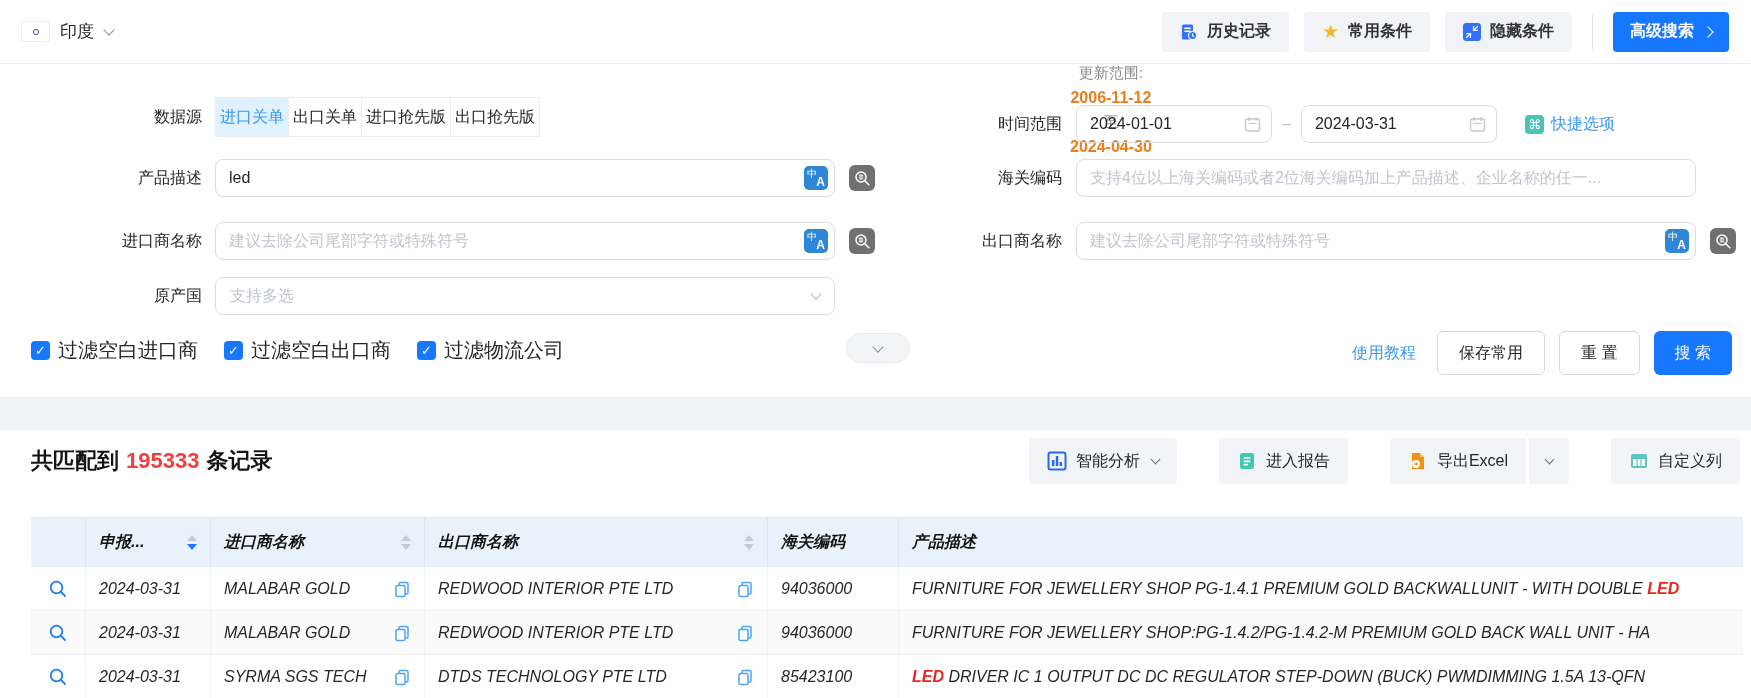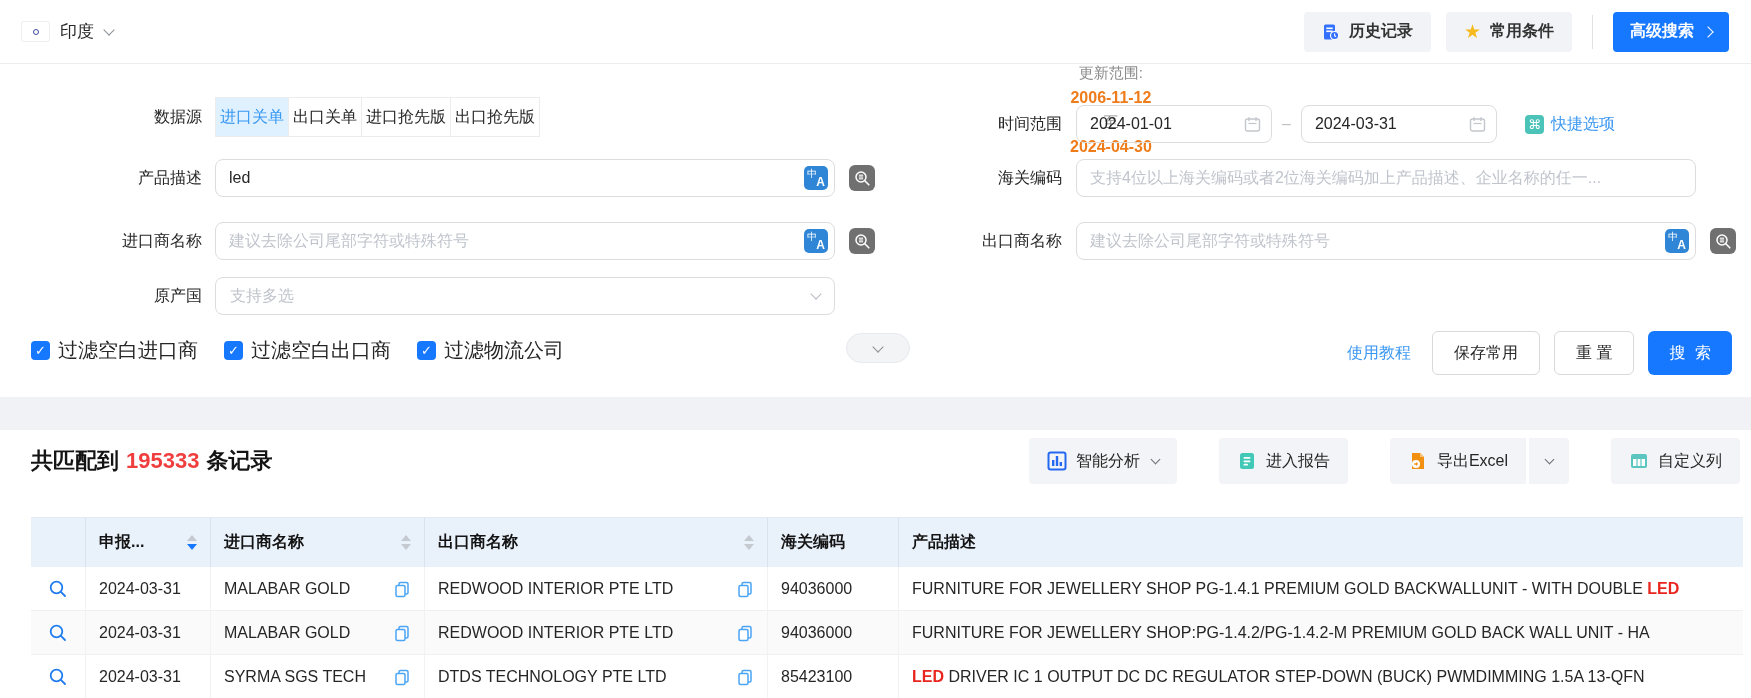--- a/index.html
+++ b/index.html
@@ -64,39 +64,39 @@
   .cb-item { display:flex; align-items:center; cursor:pointer; }
   .cb { width:19px; height:19px; background:#1677ff; border-radius:4px; color:#fff; font-size:13px; display:flex; align-items:center; justify-content:center; margin-right:8px; }
   .cb-label { font-size:20px; color:#262626; }
 
   .collapse-pill { position:absolute; top:269px; left:846px; width:64px; height:30px; background:#f3f4f6; border:1px solid #e8eaed; border-radius:16px; display:flex; align-items:center; justify-content:center; cursor:pointer; }
   .collapse-pill .chv { margin-top:-3px; }
 
   .filter-actions { position:absolute; top:267px; right:19px; display:flex; align-items:center; gap:14px; height:44px; }
   .link { color:#3a97f2; font-size:16px; cursor:pointer; margin-right:7px; }
   .btn-outline { height:44px; padding:0 21px; border:1px solid #d9d9d9; border-radius:6px; background:#fff; font-size:16px; color:#262626; display:flex; align-items:center; cursor:pointer; }
-  .btn-search { height:44px; padding:0 21px; border-radius:6px; background:#1677ff; color:#fff; font-size:16px; display:flex; align-items:center; cursor:pointer;font-family:Liberation Mono, monospace; }
+  .btn-search { height:44px; padding:0 21px; border-radius:6px; background:#1677ff; color:#fff; font-size:16px; display:flex; align-items:center; cursor:pointer; }
 
   .band { position:absolute; top:397px; left:0; right:0; height:33px; background:#f0f2f5; }
 
   
   .results { position:absolute; top:430px; left:0; right:0; bottom:0; background:#fff; overflow:hidden; }
   .results-head { position:absolute; top:0; left:31px; right:11px; height:62px; display:flex; align-items:center; justify-content:space-between; }
   .summary { font-size:22px; font-weight:bold; color:#141414; }
   .summary .count { color:#f03e3e; margin:0 7px; }
   .actions { display:flex; align-items:center; gap:42px; }
   .act-btn { height:46px; background:#f2f4f7; border-radius:4px; padding:0 18px; display:flex; align-items:center; gap:9px; font-size:16px; color:#262626; cursor:pointer; }
   .act-btn .chv { width:7px; height:7px; border-color:#6a6f76; margin-left:3px; }
   .split { display:flex; align-items:center; gap:3px; }
   .split .seg-main { border-radius:4px 0 0 4px; }
   .seg-arrow { width:40px; height:46px; background:#f2f4f7; border-radius:0 4px 4px 0; display:flex; align-items:center; justify-content:center; cursor:pointer; }
   .seg-arrow .chv { width:7px; height:7px; border-color:#6a6f76; margin-top:-3px; }
 
   
-  .table { position:absolute; top:87px; left:31px; right:8px; }
+  .table { position:absolute; top:87px; left:31px; right:8px;font-style:italic; }
   .thead { display:grid; grid-template-columns:55px 125px 214px 343px 131px 1fr; height:50px; background:#e9f1fb; border-top:1px solid #e3eaf5; align-items:stretch; }
   .th { display:flex; align-items:center; justify-content:space-between; padding:0 13px; font-size:16px; font-weight:bold; color:#141414; border-right:1px solid #d9e3f0; overflow:hidden; white-space:nowrap; }
   .th:last-child { border-right:none; }
   .sort { display:flex; flex-direction:column; gap:3px; margin-left:8px; flex:none; cursor:pointer; }
   .car { width:0; height:0; border-left:5px solid transparent; border-right:5px solid transparent; }
   .car.up { border-bottom:6px solid #c5c9d0; }
   .car.down { border-top:6px solid #c5c9d0; }
   .car.down.active { border-top-color:#1677ff; }
   .trow { display:grid; grid-template-columns:55px 125px 214px 343px 131px 1fr; height:44px; align-items:stretch; background:#fff; border-bottom:1px solid #f0f0f0; }
   .trow.alt { background:#fafafa; }
@@ -129,20 +129,30 @@
             <rect x="4.3" y="7.5" width="6.4" height="1.6" fill="#fff"></rect>
             <circle cx="12.6" cy="12.6" r="4.1" fill="#3370ff" stroke="#fff" stroke-width="1.2"></circle>
             <path d="M12.6 10.6v2.1l1.5 1" stroke="#fff" stroke-width="1.1" fill="none"></path>
           </svg>
         <span>历史记录</span>
       </div>
       <div class="tb-btn">
         <span class="star">★</span>
         <span>常用条件</span>
       </div>
+      <div class="tb-btn">
+        <svg width="18" height="18" viewBox="0 0 18 18">
+            <rect width="18" height="18" rx="3.2" fill="#3370ff"></rect>
+            <path d="M10.6 3.2v4.2H14.8" stroke="#fff" stroke-width="1.4" fill="none"></path>
+            <path d="M14.8 3.2l-4.2 4.2" stroke="#fff" stroke-width="1.4"></path>
+            <path d="M7.4 14.8v-4.2H3.2" stroke="#fff" stroke-width="1.4" fill="none"></path>
+            <path d="M3.2 14.8l4.2-4.2" stroke="#fff" stroke-width="1.4"></path>
+          </svg>
+        <span>隐藏条件</span>
+      </div>
       <div class="tb-divider"></div>
       <div class="adv-btn">
         <span>高级搜索</span>
         <span class="chv-r"></span>
       </div>
     </div>
   </header>
 
   <section class="filter-panel">
 

